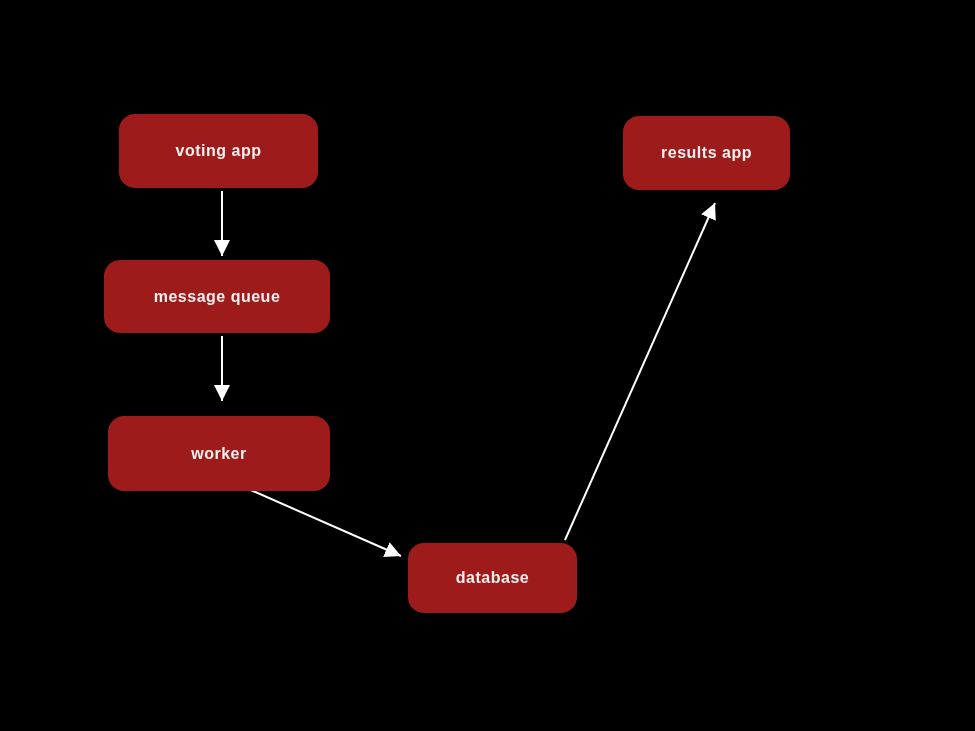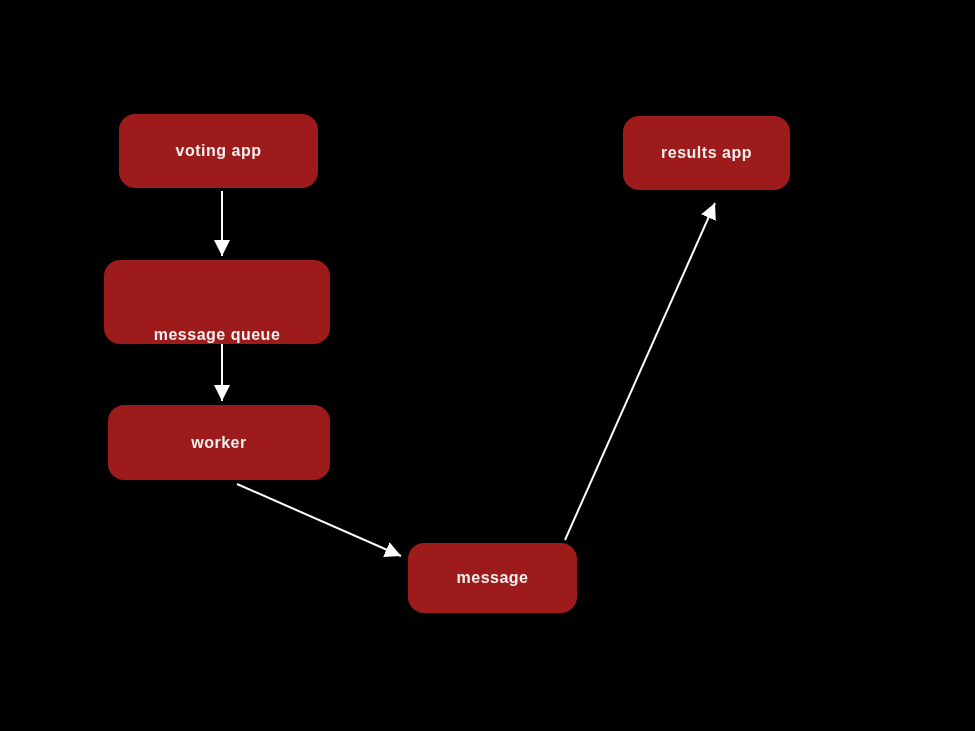--- a/index.html
+++ b/index.html
@@ -22,22 +22,22 @@
     border-radius: 16px;
     display: flex;
     align-items: center;
     justify-content: center;
     font-size: 16px;
     font-weight: 700;
     letter-spacing: 0.5px;
     box-sizing: border-box;
   }
   #node-voting-app   { left: 119px; top: 114px; width: 199px; height: 74px; }
-  #node-message-queue{ left: 104px; top: 260px; width: 226px; height: 84px; align-items: flex-end; }
-  #node-worker       { left: 108px; top: 405px; width: 222px; height: 75px; }
+  #node-message-queue{ left: 104px; top: 260px; width: 226px; height: 73px; }
+  #node-worker       { left: 108px; top: 416px; width: 222px; height: 75px; }
   #node-database     { left: 408px; top: 543px; width: 169px; height: 70px; }
   #node-results-app  { left: 623px; top: 116px; width: 167px; height: 74px; }
   .edges-layer {
     position: absolute;
     left: 0; top: 0;
     width: 975px; height: 731px;
     pointer-events: none;
   }
 </style>
 </head>
@@ -65,20 +65,20 @@
 
   <div class="node" id="node-message-queue">
     <span>message queue</span>
   </div>
 
   <div class="node" id="node-worker">
     <span>worker</span>
   </div>
 
   <div class="node" id="node-database">
-    <span>message</span>
+    <span>database</span>
   </div>
 
   <div class="node" id="node-results-app">
     <span>results app</span>
   </div>
 
 </div>
 
 </body></html>

